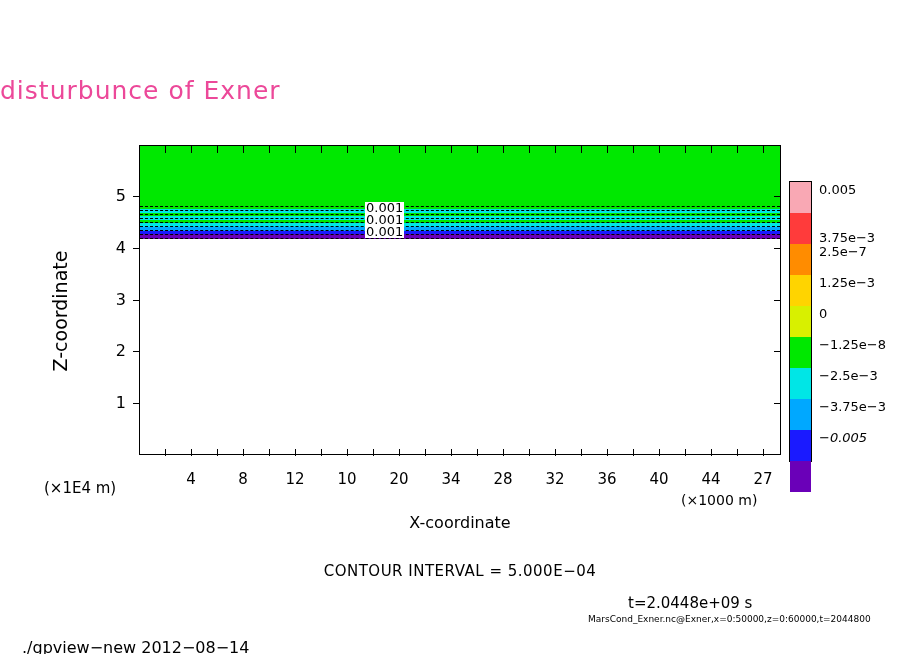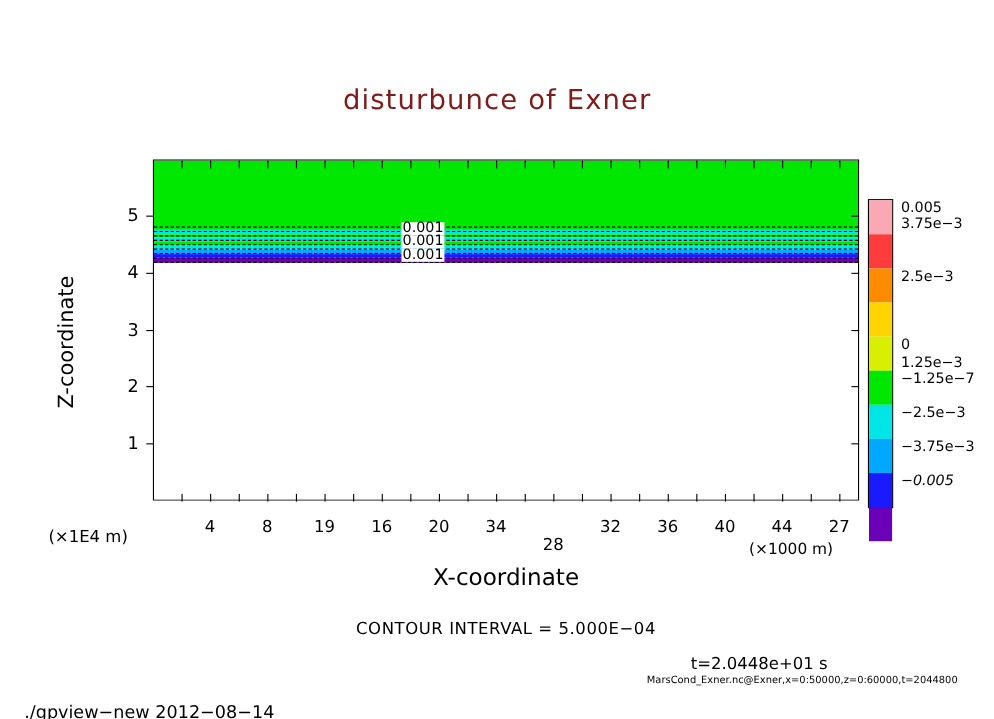--- a/index.html
+++ b/index.html
@@ -7,24 +7,24 @@
     width:904px;height:654px;
     background:#ffffff;
     font-family:"DejaVu Sans", sans-serif;
     position:relative;
     overflow:hidden;
   }
   .abs{position:absolute;}
 
   #title{
     left:0;top:76px;width:904px;
-    text-align:center;
+    text-align:left;
     font-size:25px;
     letter-spacing:1px;
-    color:#7f1d1d;
+    color:#ec4899;
   }
 
   
   #plot-frame{
     left:139px;top:145px;width:642px;height:310px;
     border:1px solid #000;
     box-sizing:border-box;
     background:#ffffff;
     overflow:hidden;
   }
@@ -43,21 +43,21 @@
 
   #ylabel{
     left:-40px;top:300px;width:200px;
     transform:rotate(-90deg);
     transform-origin:50% 50%;
     text-align:center;
     font-size:19px;
   }
   #xlabel{
     left:139px;top:513px;width:642px;
-    text-align:center;font-size:21px;
+    text-align:center;font-size:16px;
   }
   #xunit-left{left:44px;top:479px;font-size:15px;}
   #xunit-right{left:681px;top:492px;font-size:14px;}
 
   #contour-interval{
     left:139px;top:562px;width:642px;text-align:center;
     font-size:15px;letter-spacing:.5px;
   }
   #time-text{left:628px;top:594px;font-size:15px;}
 
@@ -177,25 +177,25 @@
   <div class="tickmark" style="left:0px;top:258px;width:7px;height:1px;"></div>
   <div class="tickmark" style="left:0px;top:206px;width:7px;height:1px;"></div>
   <div class="tickmark" style="left:0px;top:155px;width:7px;height:1px;"></div>
   <div class="tickmark" style="left:0px;top:103px;width:7px;height:1px;"></div>
   <div class="tickmark" style="left:0px;top:51px;width:7px;height:1px;"></div>
 </div>
 
 <div class="abs" style="left:139px;top:470px;width:642px;height:22px;">
   <div class="xtick" style="left:32px;top:0;">4</div>
   <div class="xtick" style="left:84px;top:0;">8</div>
-  <div class="xtick" style="left:136px;top:0;">19</div>
-  <div class="xtick" style="left:188px;top:0;">16</div>
+  <div class="xtick" style="left:136px;top:0;">12</div>
+  <div class="xtick" style="left:188px;top:0;">10</div>
   <div class="xtick" style="left:240px;top:0;">20</div>
   <div class="xtick" style="left:292px;top:0;">34</div>
-  <div class="xtick" style="left:344px;top:16px;">28</div>
+  <div class="xtick" style="left:344px;top:0;">28</div>
   <div class="xtick" style="left:396px;top:0;">32</div>
   <div class="xtick" style="left:448px;top:0;">36</div>
   <div class="xtick" style="left:500px;top:0;">40</div>
   <div class="xtick" style="left:552px;top:0;">44</div>
   <div class="xtick" style="left:604px;top:0;">27</div>
 </div>
 
 <div class="abs" style="left:100px;top:145px;width:26px;height:310px;">
   <div class="ytick" style="left:0;top:248px;">1</div>
   <div class="ytick" style="left:0;top:196px;">2</div>
@@ -203,39 +203,39 @@
   <div class="ytick" style="left:0;top:93px;">4</div>
   <div class="ytick" style="left:0;top:41px;">5</div>
 </div>
 
 <div class="abs" id="ylabel">Z-coordinate</div>
 <div class="abs" id="xlabel">X-coordinate</div>
 <div class="abs" id="xunit-left">(×1E4 m)</div>
 <div class="abs" id="xunit-right">(×1000 m)</div>
 
 <div class="abs" id="contour-interval">CONTOUR INTERVAL = 5.000E−04</div>
-<div class="abs" id="time-text">t=2.0448e+01 s</div>
+<div class="abs" id="time-text">t=2.0448e+09 s</div>
 
 <div class="abs" id="colorbar">
   <div class="seg" style="height:31px;background:#f9a8b4;"></div>
   <div class="seg" style="height:31px;background:#ff3b3b;"></div>
   <div class="seg" style="height:31px;background:#ff8c00;"></div>
   <div class="seg" style="height:31px;background:#ffd400;"></div>
   <div class="seg" style="height:31px;background:#d8f000;"></div>
   <div class="seg" style="height:31px;background:#00e800;"></div>
   <div class="seg" style="height:31px;background:#00e6e6;"></div>
   <div class="seg" style="height:31px;background:#00a8ff;"></div>
   <div class="seg" style="height:31px;background:#1a1aff;"></div>
   <div class="seg" style="height:31px;background:#6a00b8;"></div>
 </div>
 
 <div class="cb-label" style="top:182px;">0.005</div>
-<div class="cb-label" style="top:196px;">3.75e−3</div>
-<div class="cb-label" style="top:244px;">2.5e−3</div>
-<div class="cb-label" style="top:275px;margin-top:48px;">1.25e−3</div>
+<div class="cb-label" style="top:230px;">3.75e−3</div>
+<div class="cb-label" style="top:244px;">2.5e−7</div>
+<div class="cb-label" style="top:275px;">1.25e−3</div>
 <div class="cb-label" style="top:306px;">0</div>
-<div class="cb-label" style="top:337px;">−1.25e−7</div>
+<div class="cb-label" style="top:337px;">−1.25e−8</div>
 <div class="cb-label" style="top:368px;">−2.5e−3</div>
 <div class="cb-label" style="top:399px;">−3.75e−3</div>
 <div class="cb-label" style="top:430px;font-style:italic;">−0.005</div>
 
 <div class="abs" id="footer-left">./gpview−new  2012−08−14</div>
 <div class="abs" id="footer-right">MarsCond_Exner.nc@Exner,x=0:50000,z=0:60000,t=2044800</div>
 
 </body></html>

